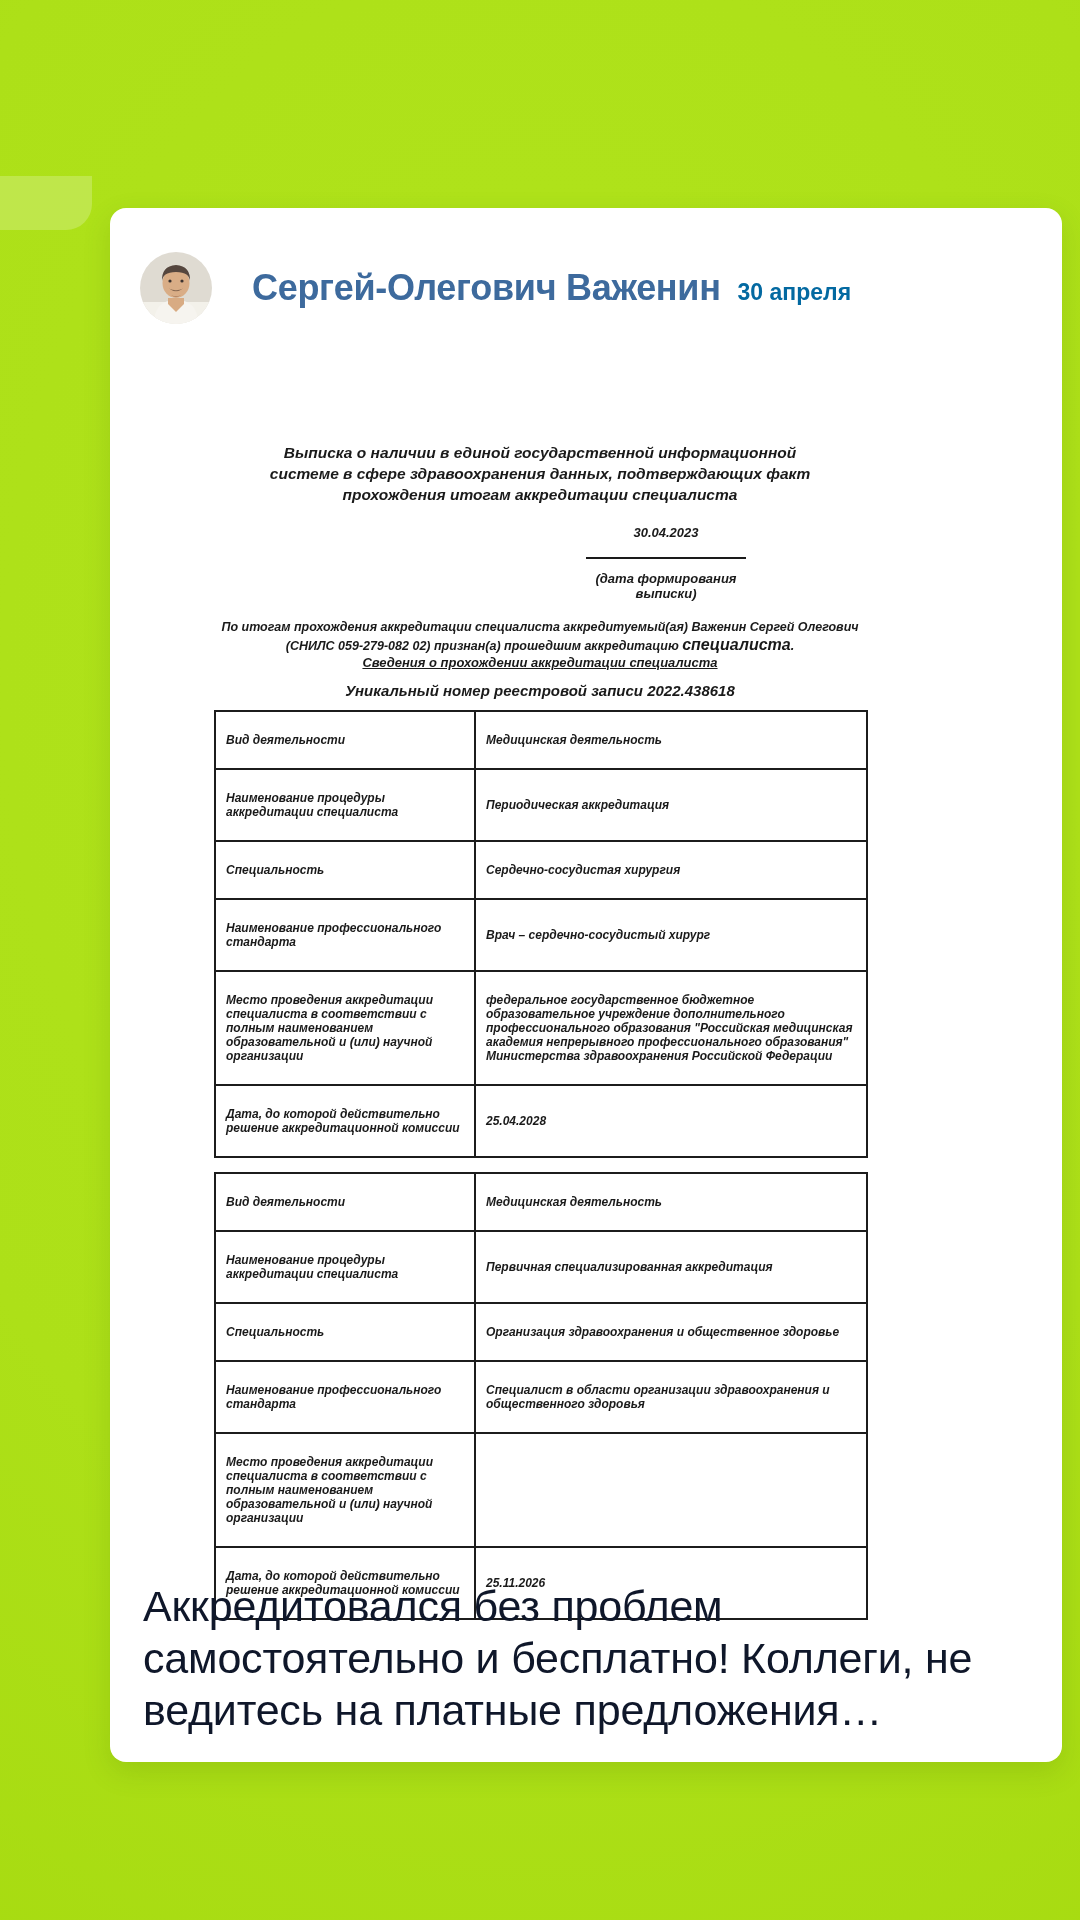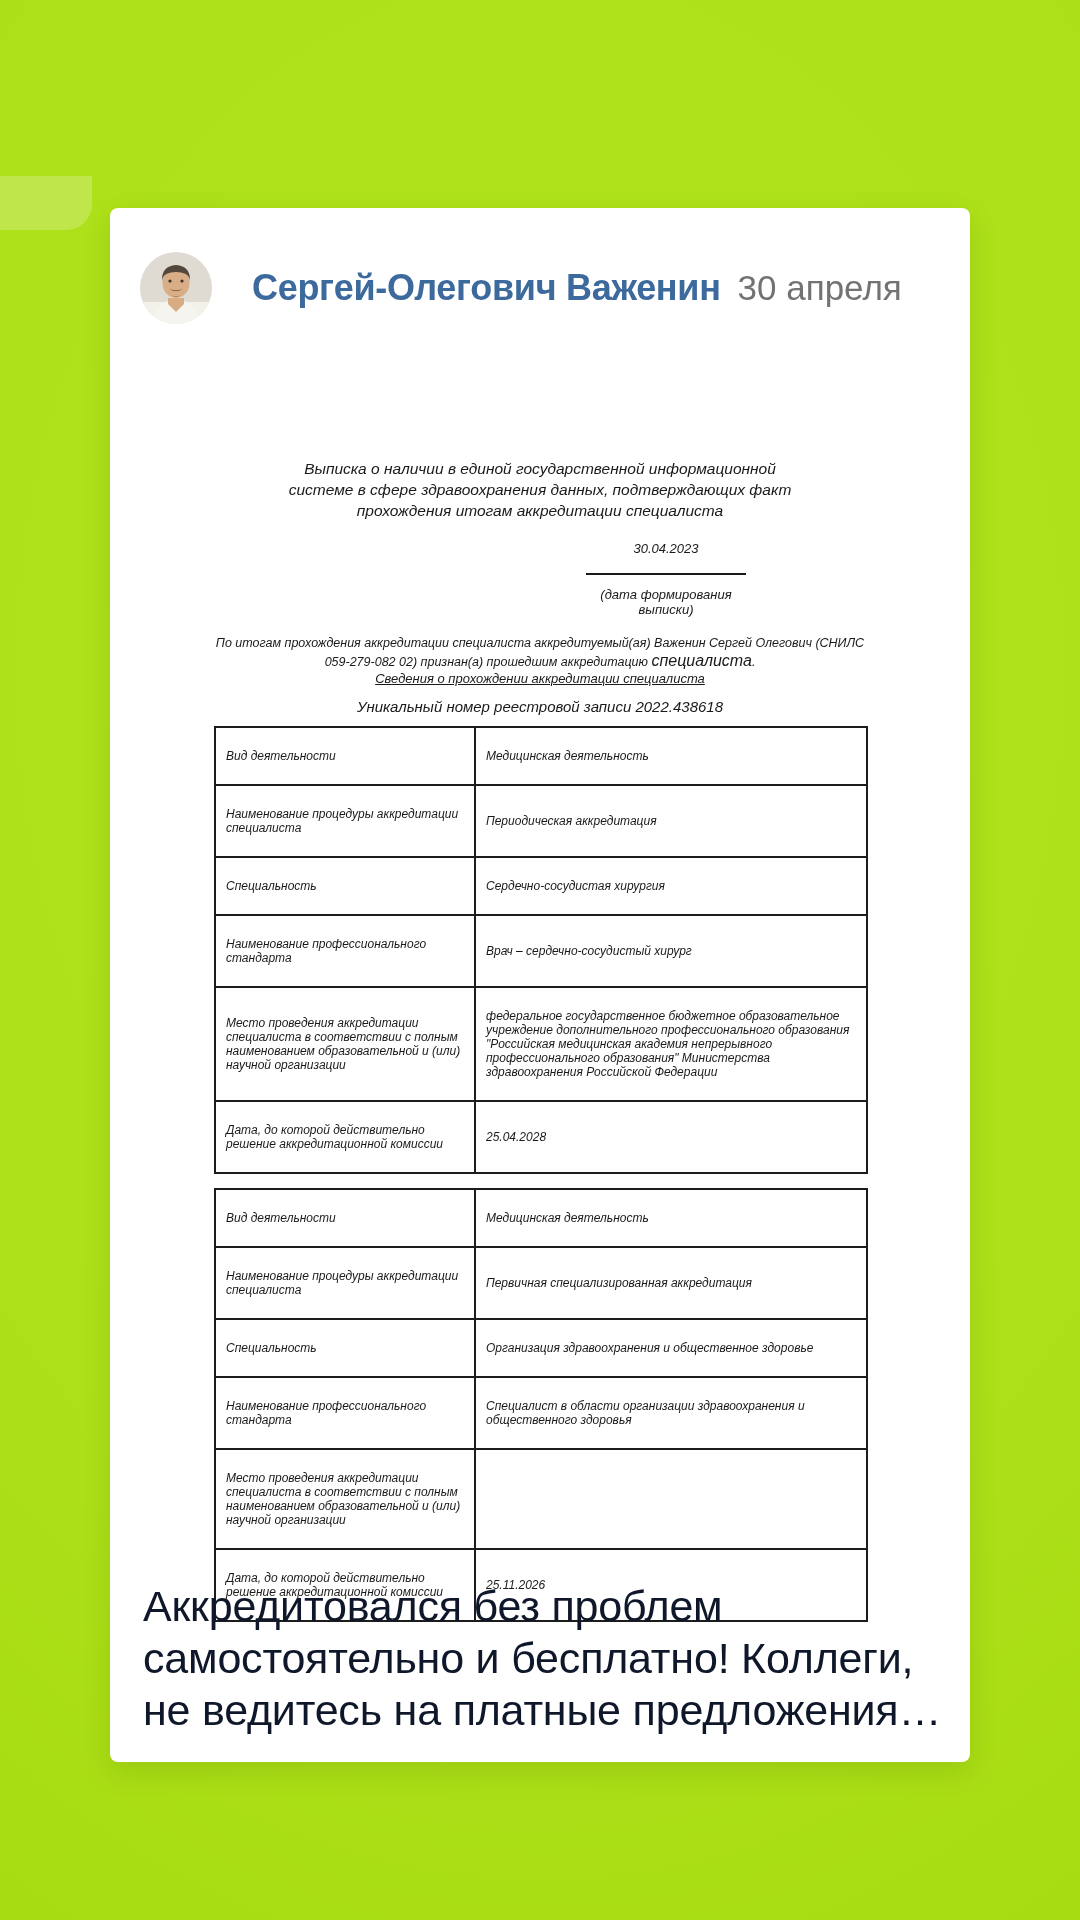--- a/index.html
+++ b/index.html
@@ -8,35 +8,35 @@
     font-family:"Liberation Sans", sans-serif;
     background:#ade018;
     background:radial-gradient(120% 90% at 50% 35%, #b1e41c 0%, #ade018 55%, #a5d90e 100%);
     position:relative; overflow:hidden;
   }
   .bg-corner {
     position:absolute; left:-34px; top:176px; width:126px; height:54px;
     background:rgba(255,255,255,.22); border-radius:0 0 26px 0;
   }
   .post-card {
-    position:absolute; left:110px; top:208px; width:860px; height:1554px;
-    background:#ffffff; border-radius:8px;
+    position:absolute; left:110px; top:208px; width:952px; height:1554px;
+    background:#ffffff; border-radius:16px;
     box-shadow:0 10px 28px rgba(60,100,0,.16);
   }
   
   .post-header { position:absolute; left:30px; top:35px; right:30px; height:90px;
     display:flex; align-items:center; }
   .avatar { width:72px; height:72px; border-radius:50%; overflow:hidden; flex:0 0 72px; }
   .avatar svg { display:block; width:72px; height:72px; }
   .author-line { margin-left:40px; display:flex; align-items:baseline; gap:17px; white-space:nowrap; }
   .author-name { font-size:36px; font-weight:bold; color:#3d6a9d; letter-spacing:-.3px; }
-  .post-date { font-size:35px; color:#737373; }
+  .post-date { font-size:23px; color:#0369a1;font-weight:bold; }
   
-  .doc { position:absolute; left:104px; top:250px; width:652px; color:#1a1a1a;
-    font-weight:normal; font-style:italic; }
+  .doc { position:absolute; left:104px; top:234px; width:652px; color:#1a1a1a;
+    font-weight:bold; font-style:italic; }
   .doc-title { text-align:center; font-size:15.5px; line-height:21px; }
   .doc-datebox { margin:20px 0 0 372px; width:160px; text-align:center; font-size:13px; line-height:15px; }
   .doc-date { border-bottom:2px solid #1a1a1a; padding-bottom:17px; }
   .doc-date-caption { padding-top:12px; }
   .doc-intro { margin-top:18px; text-align:center; font-size:12.5px; line-height:17px; }
   .doc-intro .big { font-size:16px; }
   .doc-heading { text-align:center; font-size:13px; text-decoration:underline; }
   .doc-registry { margin-top:12px; text-align:center; font-size:15px; }
   table.doc-table { margin-top:11px; width:652px; border-collapse:collapse; table-layout:fixed; }
   table.doc-table + table.doc-table { margin-top:14px; }

